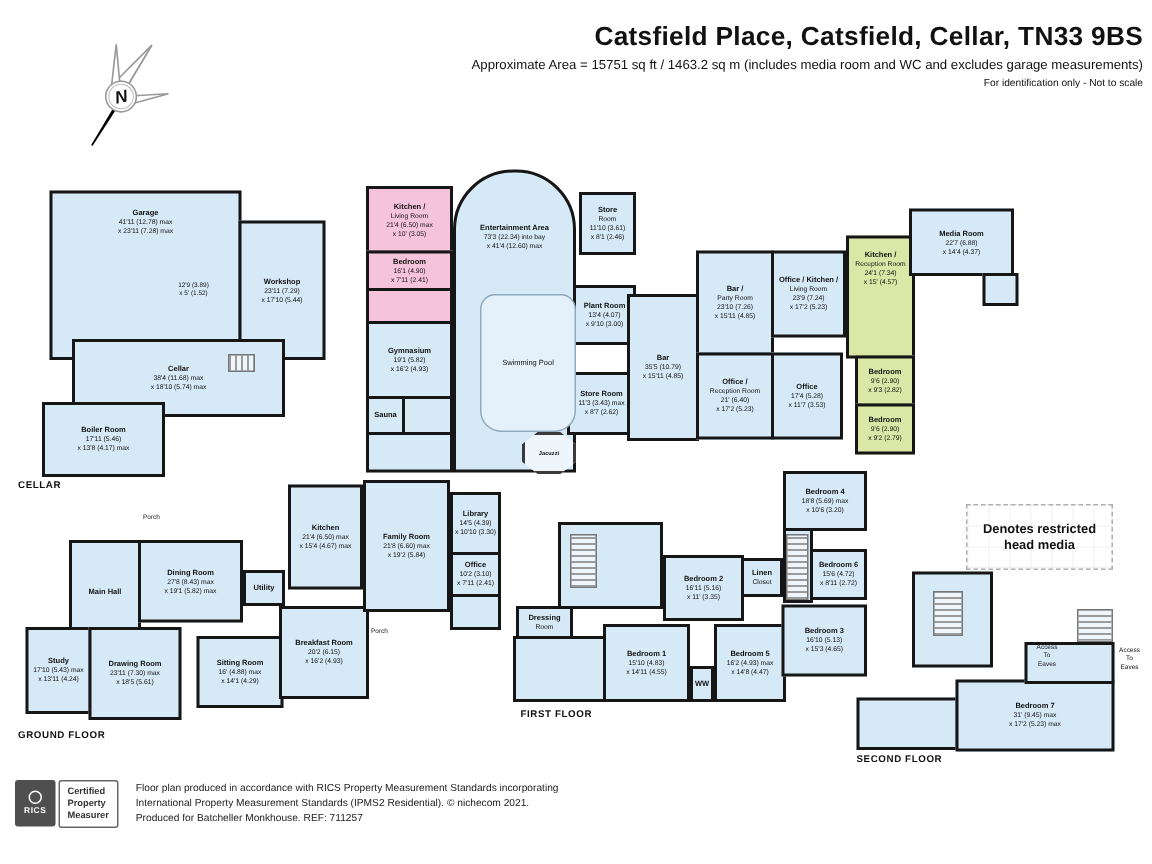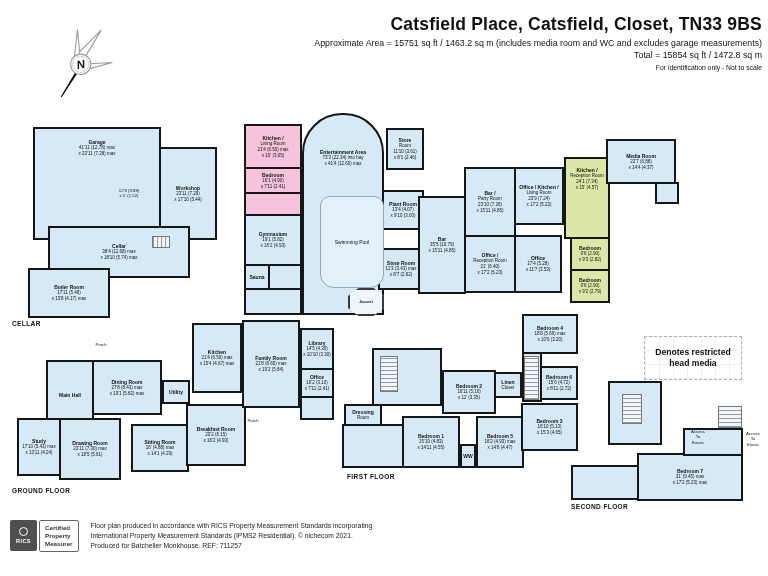--- a/index.html
+++ b/index.html
@@ -293,23 +293,22 @@
       <div>To</div>
       <div>Eaves</div>
     </div>
     <div class="floorlabel" style="left: 12px; top: 320px;">CELLAR</div>
     <div class="floorlabel" style="left: 12px; top: 487px;">GROUND FLOOR</div>
     <div class="floorlabel" style="left: 347px; top: 473px;">FIRST FLOOR</div>
     <div class="floorlabel" style="left: 571px; top: 503px;">SECOND FLOOR</div>
   </div>
 
 <div id="header">
-  <div id="title">Catsfield Place, Catsfield, Closet, TN33 9BS</div>
+  <div id="title">Catsfield Place, Catsfield, Cellar, TN33 9BS</div>
   <div class="hline">Approximate Area = 15751 sq ft / 1463.2 sq m (includes media room and WC and excludes garage measurements)</div>
-  <div class="hline">Total = 15854 sq ft / 1472.8 sq m</div>
   <div id="note">For identification only - Not to scale</div>
 </div>
 
 <div id="compass">
   <svg width="68" height="74" viewBox="0 0 100 100" style="transform:rotate(-12deg);">
     <g stroke="#999" stroke-width="1.6" fill="#fff">
       <polygon points="50,55 90,12 58,44"></polygon>
       <polygon points="50,55 90,12 44,42"></polygon>
       <polygon points="50,55 96,62 62,64"></polygon>
       <polygon points="50,55 56,4 42,46"></polygon>

